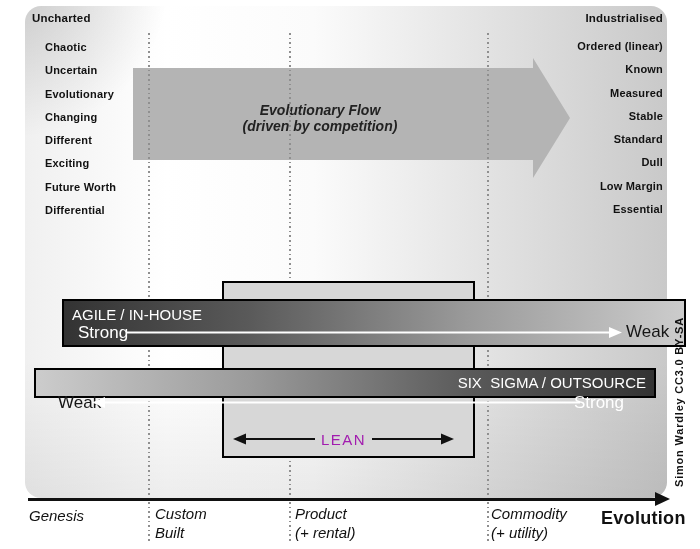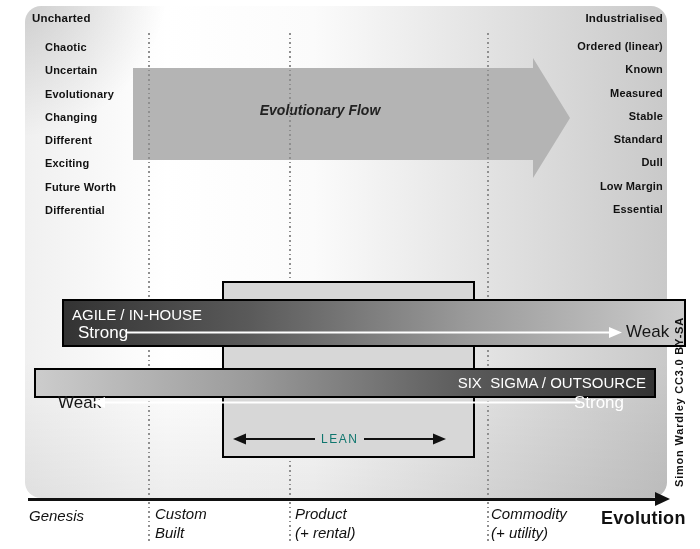--- a/index.html
+++ b/index.html
@@ -44,21 +44,21 @@
   .bar-sixsigma{left:34px;top:368px;width:622px;height:30px;background:linear-gradient(to right,#cccccc 0%,#9a9a9a 35%,#5a5a5a 70%,#333333 100%);}
   .bar-title{position:absolute;color:#fff;font-size:15px;white-space:pre;}
   .bar-agile .bar-title{left:8px;top:5px;}
   .bar-sixsigma .bar-title{right:8px;top:4px;text-align:right;}
   .bar-sub{position:absolute;font-size:17px;white-space:nowrap;}
   .sub-white{color:#fff;}
   .sub-dark{color:#161616;}
   .bar-arrow-svg{position:absolute;height:13px;}
   
   .lean-arrow{position:absolute;left:233px;top:431px;width:231px;height:16px;display:flex;align-items:center;}
-  .lean-label{font-size:12px;letter-spacing:1.5px;color:#0f766e;padding:0 6px;white-space:nowrap;}
+  .lean-label{font-size:15px;letter-spacing:1.5px;color:#a21caf;padding:0 6px;white-space:nowrap;}
   .lean-arrow svg{display:block;}
   
   .axis-line{position:absolute;left:28px;top:498px;width:630px;height:3px;background:#111;}
   .axis-head{
     position:absolute;left:655px;top:492px;width:0;height:0;
     border-left:15px solid #111;border-top:7.5px solid transparent;border-bottom:7.5px solid transparent;
   }
   .stage-label{position:absolute;font-size:15px;font-style:italic;line-height:19px;white-space:nowrap;}
   .axis-title{position:absolute;left:601px;top:508px;font-size:18px;font-weight:bold;letter-spacing:.3px;}
   
@@ -72,20 +72,21 @@
 
 <div class="stage">
 
   <div class="canvas"></div>
 
   <svg class="flow-arrow-svg" viewBox="0 0 440 124">
     <polygon points="0,12 400,12 400,2 437,62 400,122 400,104 0,104" fill="#b4b4b4"></polygon>
   </svg>
   <div class="flow-text">
     <div>Evolutionary Flow</div>
+    <div>(driven by competition)</div>
   </div>
 
   <div class="col-header" style="left:32px;top:12px;">Uncharted</div>
   <div class="col col-left">
     <div class="item">Chaotic</div>
     <div class="item">Uncertain</div>
     <div class="item">Evolutionary</div>
     <div class="item">Changing</div>
     <div class="item">Different</div>
     <div class="item">Exciting</div>

